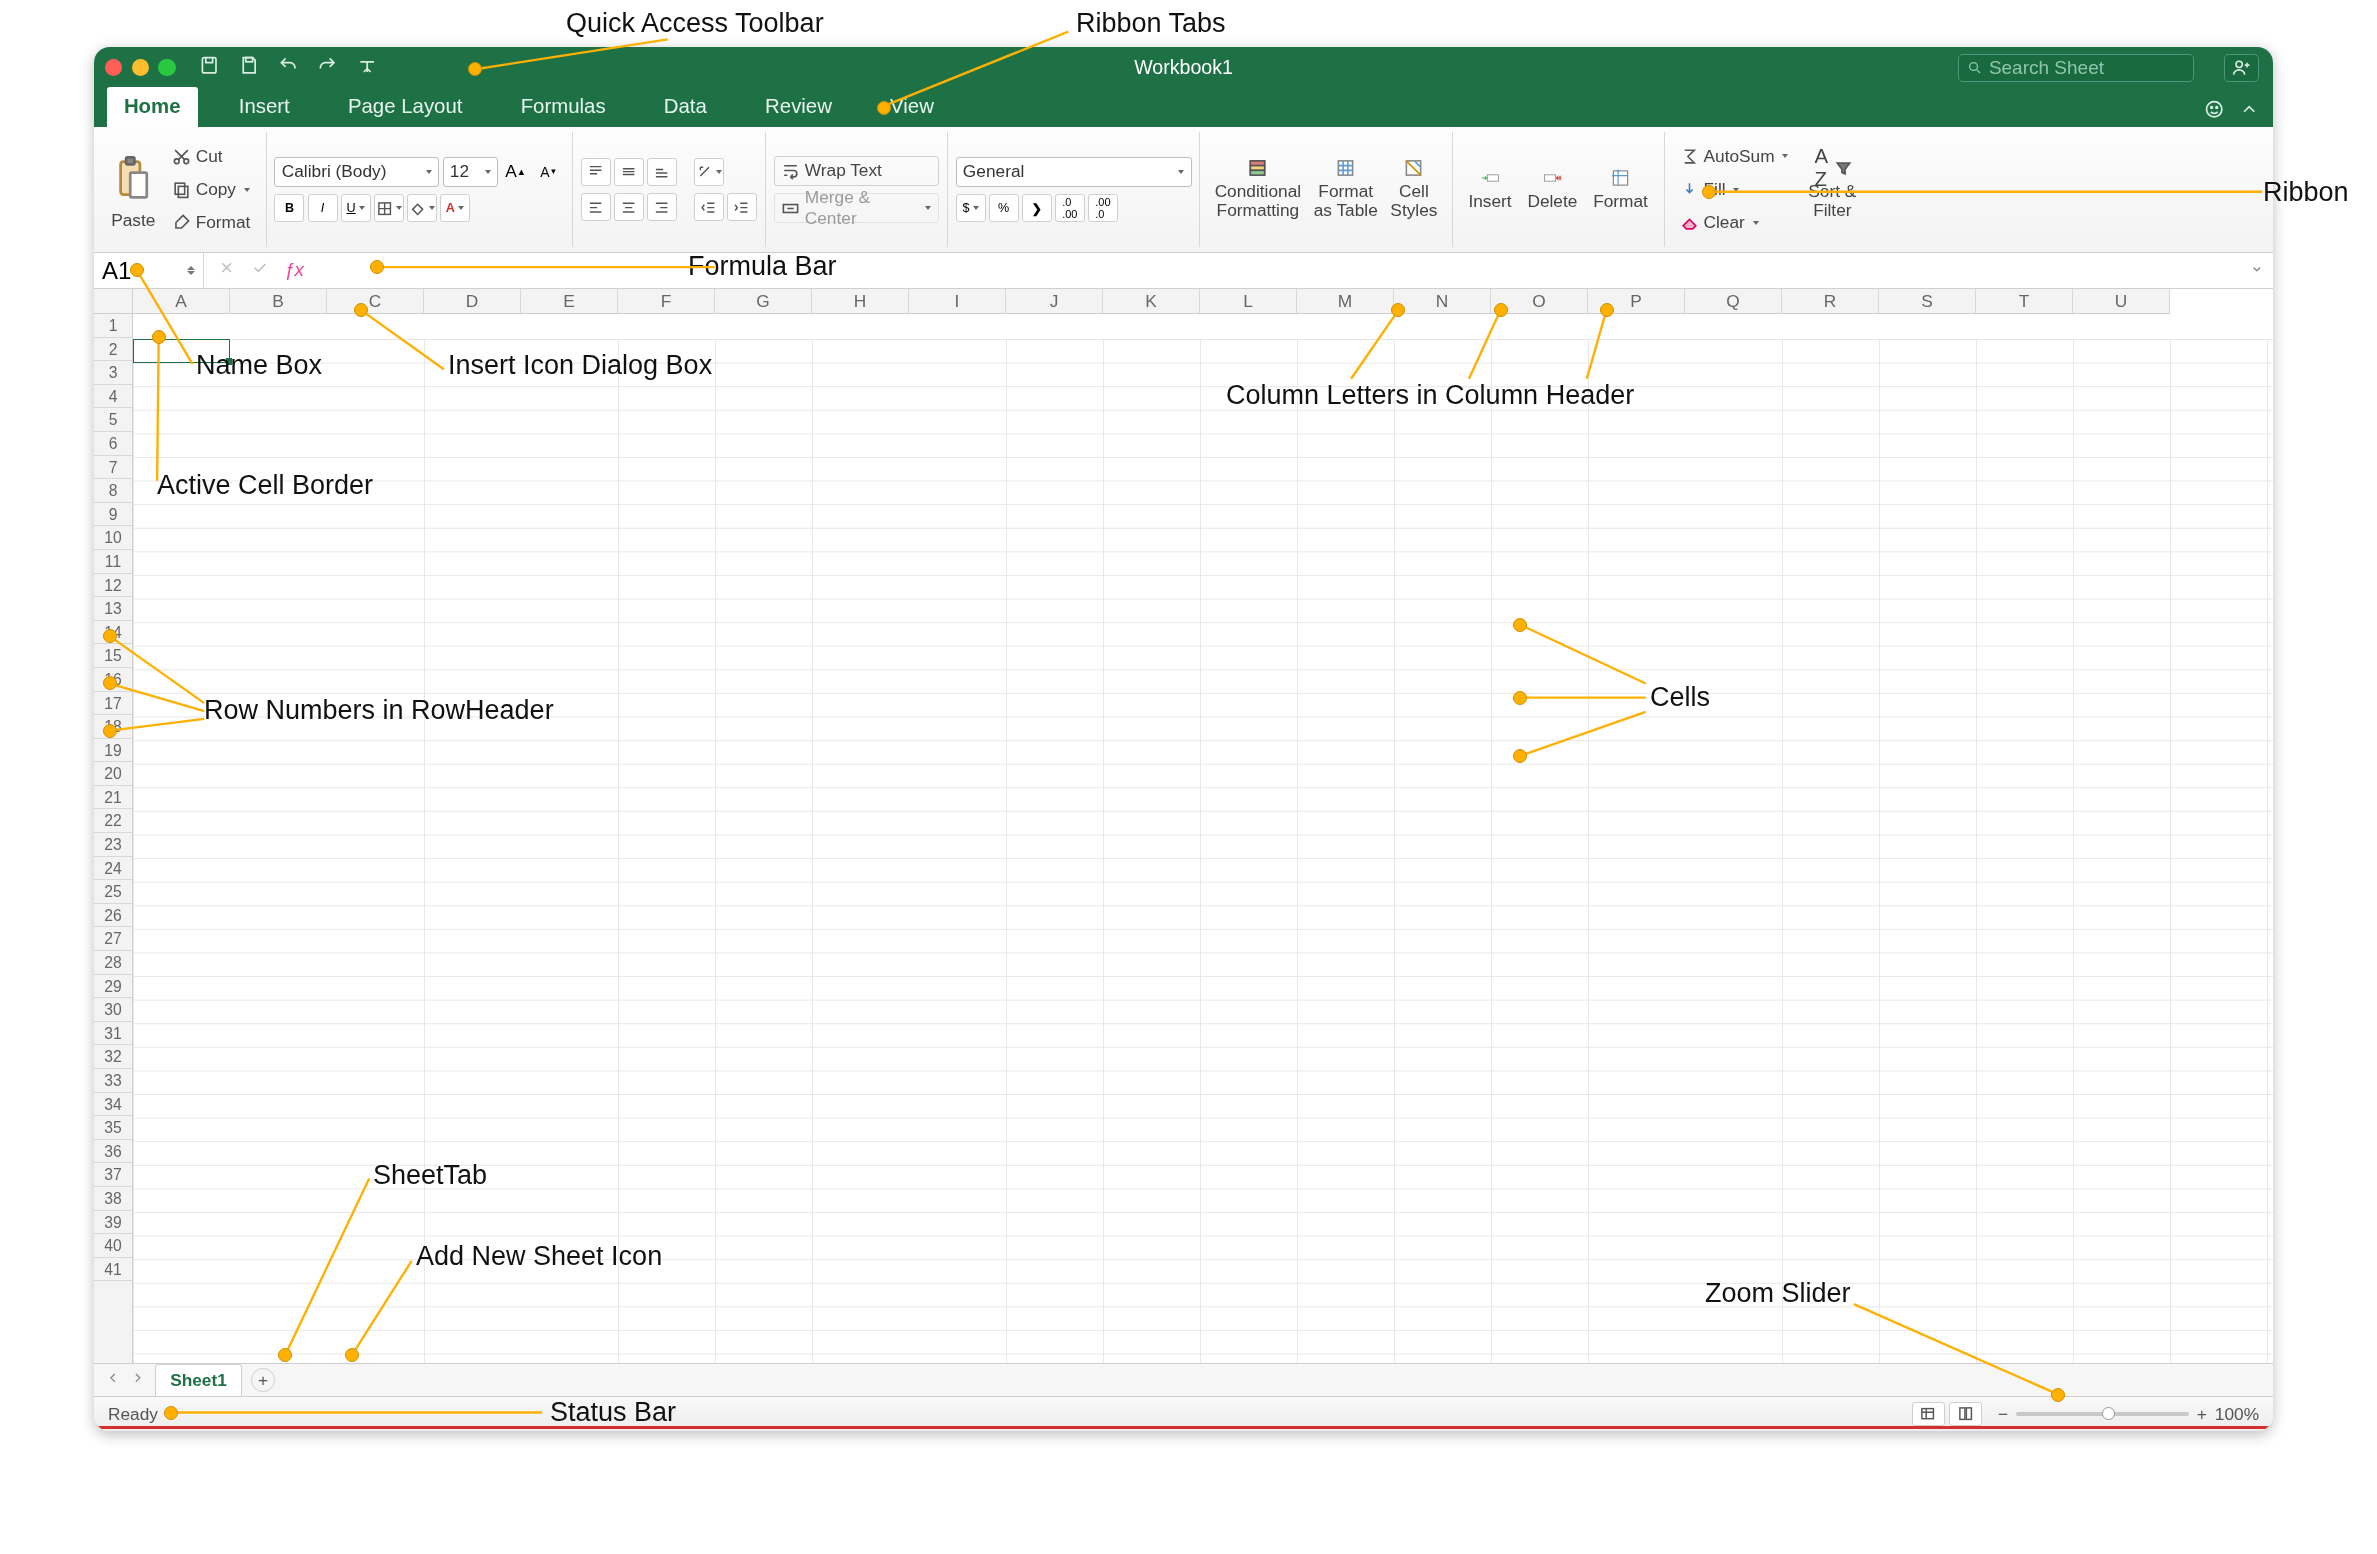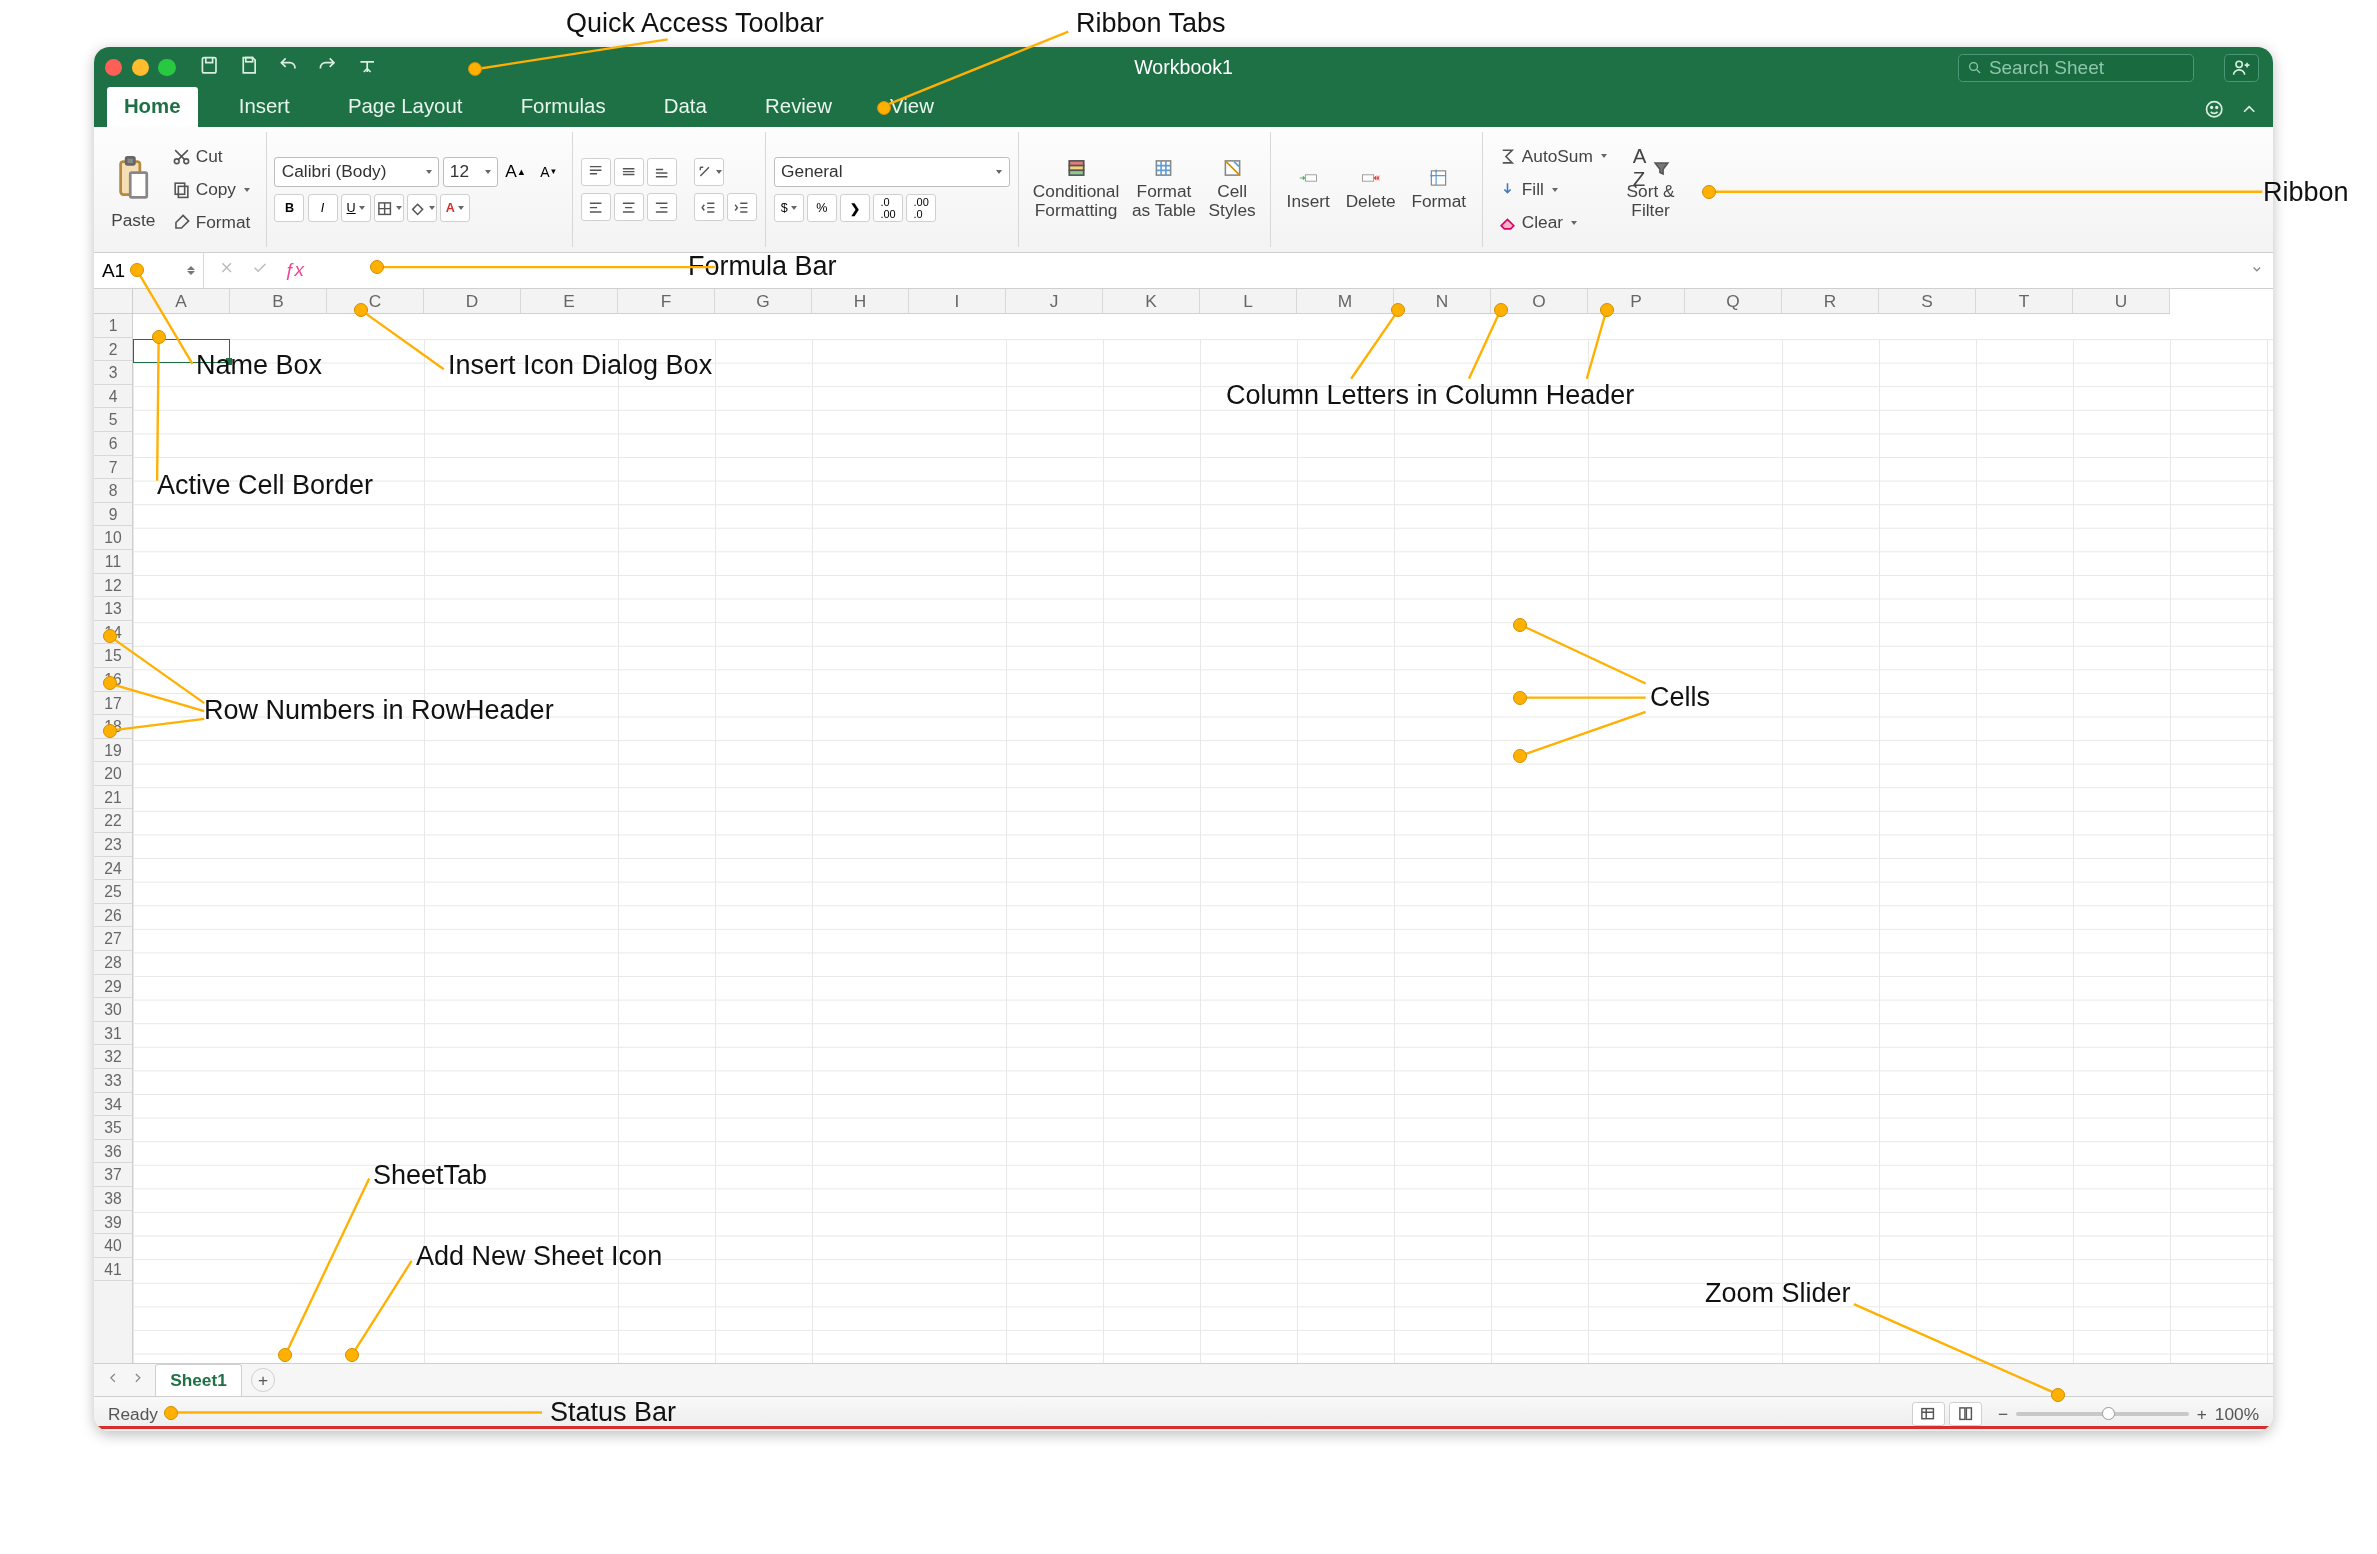--- a/index.html
+++ b/index.html
@@ -42,21 +42,21 @@
   .lbl-under { font-size:17.3px; color:#444; text-align:center; line-height:1.1; margin-top:1.6px;}
   .caret { width:0;height:0;border-left:3.9px solid transparent;border-right:3.9px solid transparent;border-top:4.7px solid #666; display:inline-block;margin-left:3.1px;}
   .dropdown { height:30px; border:0.8px solid #bdbdbd; background:#fff; display:flex; align-items:center; padding:0 6.3px; font-size:17.3px; color:#333; border-radius:3.1px;gap:16px; }
   .sq { width:30px;height:28px;border:0.8px solid #cfcfcf;border-radius:3.1px;display:flex;align-items:center;justify-content:center;background:#fff;cursor:pointer;}
   .sq svg{width:17.3px;height:17.3px;fill:none;stroke:#555;stroke-width:2;}
   .big-ico svg{width:44px;height:44px;}
   .paste-icon{width:47px;height:57px;}
 
   
   .formulabar { height:36px; border-bottom:0.8px solid #cfcfcf; display:flex; align-items:center; background:#fff; }
-  .namebox { width:110px; height:100%; border-right:0.8px solid #d8d8d8; display:flex; align-items:center; justify-content:space-between; padding:0 7.9px; font-size:19px; }
+  .namebox { width:110px; height:100%; border-right:0.8px solid #d8d8d8; display:flex; align-items:center; justify-content:space-between; padding:0 7.9px; font-size:24px; }
   .spin { display:flex; flex-direction:column; gap:1.6px;}
   .spin span{width:0;height:0;border-left:4.7px solid transparent;border-right:4.7px solid transparent;}
   .spin .up{border-bottom:4.7px solid #777;} .spin .dn{border-top:4.7px solid #777;}
   .fxarea { display:flex; align-items:center; gap:15.7px; padding:0 14px; color:#999; font-size:17.3px; }
   .fxarea svg{width:17.3px;height:17.3px;fill:none;stroke:#bbb;stroke-width:2;}
   .fx { font-style:italic; color:#ec4899; font-size:19px;}
   .expand { margin-left:auto; margin-right:7.9px;}
   .expand svg{width:15.7px;height:15.7px;fill:none;stroke:#888;stroke-width:2;}
 
   
@@ -308,20 +308,40 @@
               </svg>
             </div>
           <div class="sq">
               <svg viewBox="0 0 24 24">
                 <path d="M10 6h10M10 12h10M10 18h10M3 8l3 4-3 4"></path>
               </svg>
             </div>
         </div>
       </div>
 
+      <div class="rgroup" style="flex-direction:column; gap:7.9px; justify-content:center;">
+        <div class="btn-sm" style="border:0.8px solid #cfcfcf; width:165px;">
+          <span class="ico">
+              <svg viewBox="0 0 24 24">
+                <path d="M4 6h16M4 12h12a4 4 0 010 8h-4m0 0l3-3m-3 3l3 3M4 18h4"></path>
+              </svg>
+            </span>
+          <span>Wrap Text</span>
+        </div>
+        <div class="btn-sm gray" style="border:0.8px solid #e2e2e2; width:165px;">
+          <span class="ico">
+              <svg viewBox="0 0 24 24">
+                <rect x="3" y="7" width="18" height="10"></rect>
+                <path d="M8 12h8"></path>
+              </svg>
+            </span>
+          <span>Merge &amp; Center</span>
+            <span class="caret"></span>
+        </div>
+      </div>
 
       <div class="rgroup" style="flex-direction:column; gap:7.9px; justify-content:center;">
         <div class="dropdown" style="width:236px">
             <span>General</span>
             <span class="caret" style="margin-left:auto"></span>
           </div>
         <div class="hstack">
           <div class="sq">$<span class="caret"></span></div>
           <div class="sq">%</div>
           <div class="sq">

